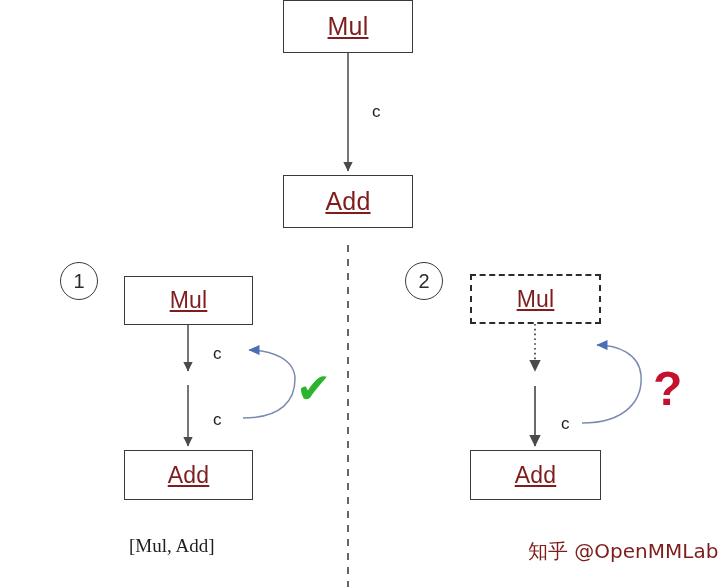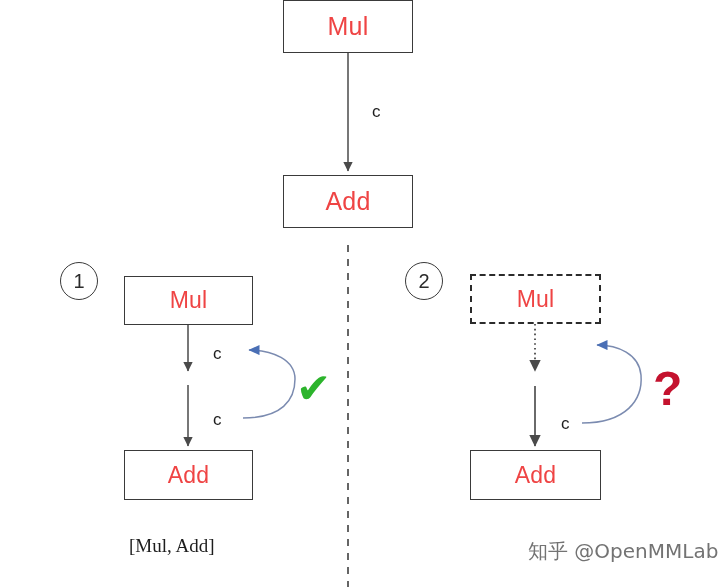--- a/index.html
+++ b/index.html
@@ -6,22 +6,23 @@
   body{
     width:720px;height:587px;position:relative;overflow:hidden;
     font-family:"Liberation Sans","DejaVu Sans",sans-serif;
     background:#ffffff;
   }
   #canvas{position:absolute;left:0;top:0;width:720px;height:587px;}
   .node{
     position:absolute;box-sizing:border-box;
     background:#ffffff;
     display:flex;align-items:center;justify-content:center;
-    color:#ef4444;
+    color:#7f1d1d;
     letter-spacing:.2px;
+    text-decoration:underline;
   }
   .node.solid{border:1.6px solid #3a3a3a;}
   .node.dashed{border:2px dashed #2b2b2b;}
   .edge-label{
     position:absolute;color:#1d1d1d;
     font-size:17px;line-height:1;
     user-select:none;
   }
   .circ-num{
     position:absolute;box-sizing:border-box;
@@ -32,21 +33,21 @@
   .caption{
     position:absolute;color:#1d1d1d;font-size:19px;
     white-space:nowrap;
     font-family:Liberation Serif, serif;
   }
   .mark{
     position:absolute;font-weight:bold;line-height:1;
     user-select:none;
   }
   .watermark{
-    position:absolute;color:#737373;font-size:20px;
+    position:absolute;color:#7f1d1d;font-size:20px;
     white-space:nowrap;pointer-events:none;
     font-family:"DejaVu Sans",sans-serif;
   }
   svg.overlay{position:absolute;left:0;top:0;width:720px;height:587px;pointer-events:none;}
 </style>
 </head>
 <body>
 
 <div id="canvas">
 

